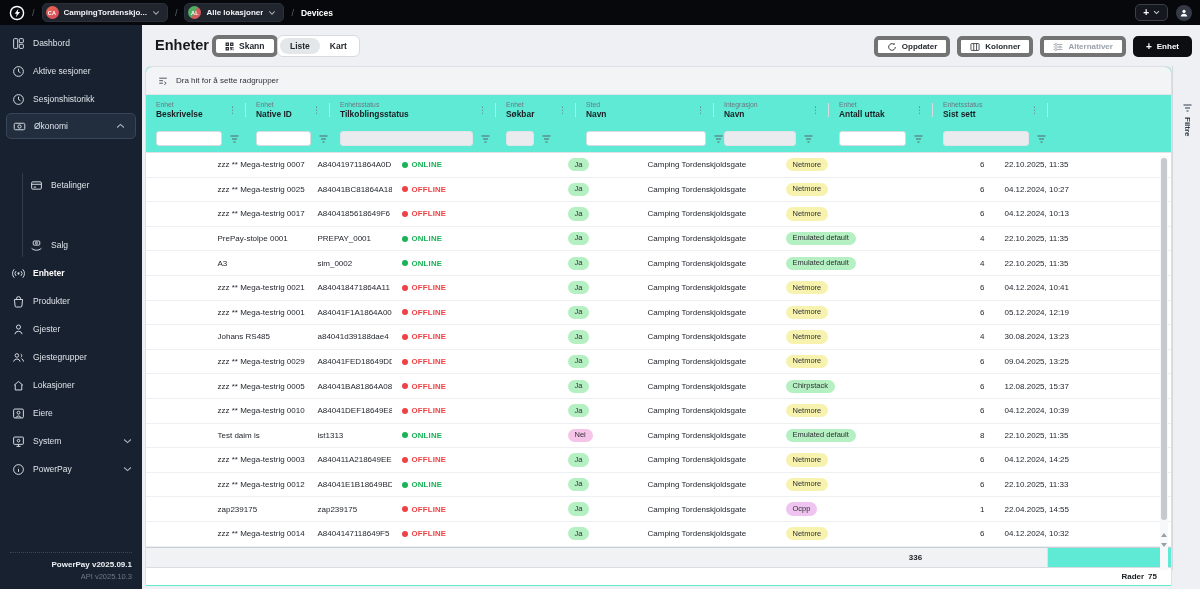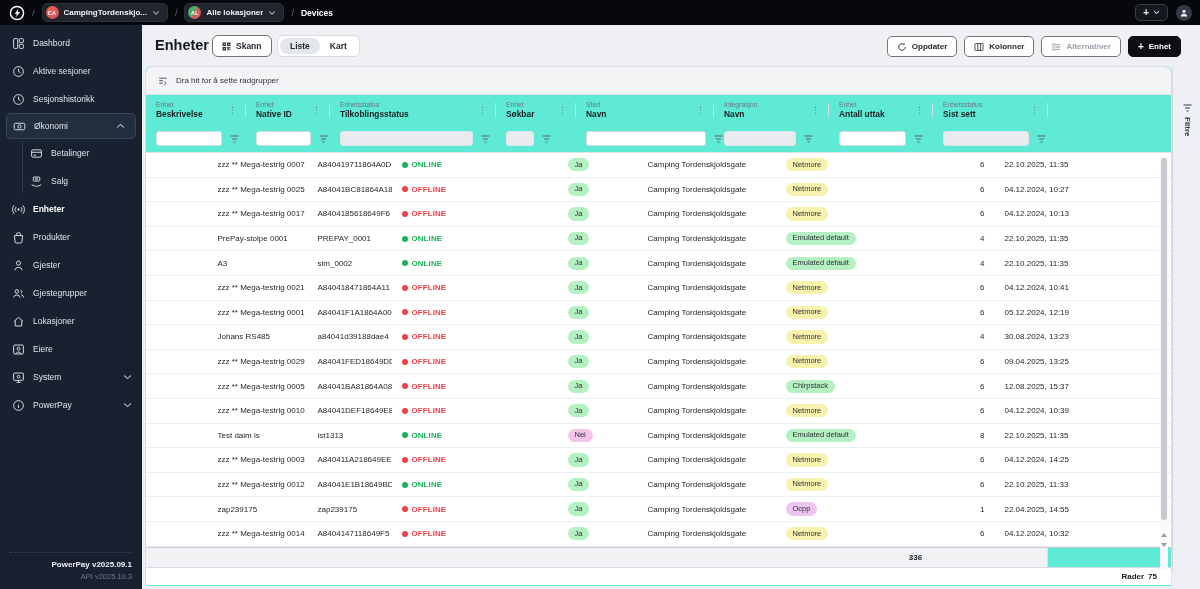--- a/index.html
+++ b/index.html
@@ -54,42 +54,42 @@
   .sb-item.active { font-weight:bold; color:#fff; }
   .sb-item.boxed {
     margin:0 6px; padding-left:6px; height:26px; border-radius:5px;
     background:#222d3e; border:1px solid #38455a;
   }
   .sb-chev { margin-left:auto; display:flex; }
   .sb-children { position:relative; }
   .sb-children:before {
     content:""; position:absolute; left:22px; top:2px; bottom:2px; width:1px; background:#303c4e;
   }
-  .sb-children .sb-item { padding-left:30px; }
+  .sb-children .sb-item { padding-left:30px;margin-top:32px; }
   .sb-footer {
     position:absolute; bottom:8px; left:10px; right:10px;
     border-top:1px dotted #3a4557; padding-top:7px; text-align:right;
   }
   .sb-ver { color:#eef1f5; font-size:8px; font-weight:bold; }
   .sb-api { color:#6f7a89; font-size:7.5px; margin-top:3px; }
   
   .main-header { position:absolute; left:142px; top:25px; width:1058px; height:41px; }
   .page-title { position:absolute; left:13px; top:12px; font-size:14.5px; font-weight:bold; color:#15181d; }
   .btn {
     display:inline-flex; align-items:center; justify-content:flex-start; gap:5px;
-    background:#fff; border:1px solid #737373; border-radius:6px;
+    background:#fff; border:4px solid #737373; border-radius:6px;
     font-size:8.5px; font-weight:bold; color:#24292f; cursor:pointer; height:22px; padding:0 9px;
   }
   .scan-btn { position:absolute; left:70px; top:10px; }
   .seg { position:absolute; left:135px; top:10px; display:flex; background:#fff;
     border:1px solid #d7dbe0; border-radius:6px; height:22px; padding:2px; }
   .seg-item { display:flex; align-items:center; justify-content:center; padding:0 10px;
     font-size:8.5px; font-weight:bold; color:#24292f; border-radius:8px; cursor:pointer; }
   .seg-item.on { background:#e4e7ea; }
-  .hdr-actions { position:absolute; right:19px; top:11px; display:flex; gap:7px; }
+  .hdr-actions { position:absolute; right:8px; top:11px; display:flex; gap:7px; }
   .btn.small { height:21px; border-radius:5px; font-size:8px; }
   .btn.muted { color:#9aa1ab; }
   .btn.dark { background:#0c0e12; border-color:#0c0e12; color:#fff; }
   .plus-glyph { font-size:10px; font-weight:bold; line-height:1; }
   
   .card {
     position:absolute; left:145px; top:66px; width:1027px; height:520px;
     background:#5eead4; border:1px solid #dcdfe4; border-bottom:none; border-radius:6px 6px 0 0;
   }
   .hint-bar {

